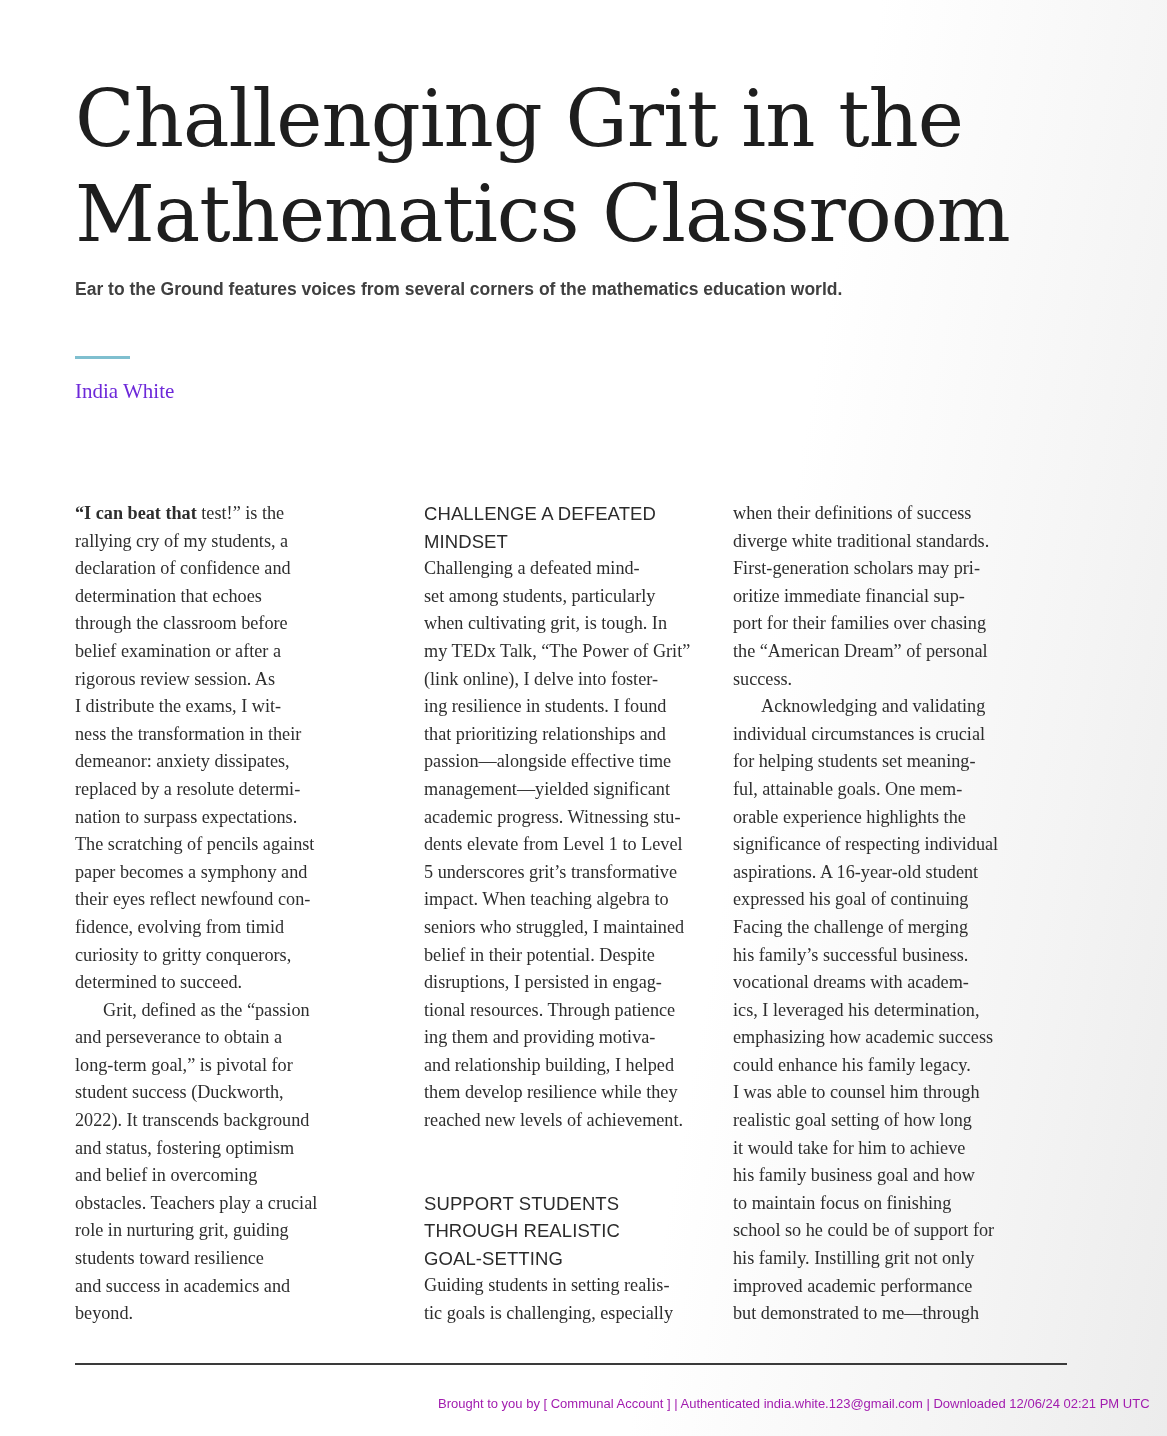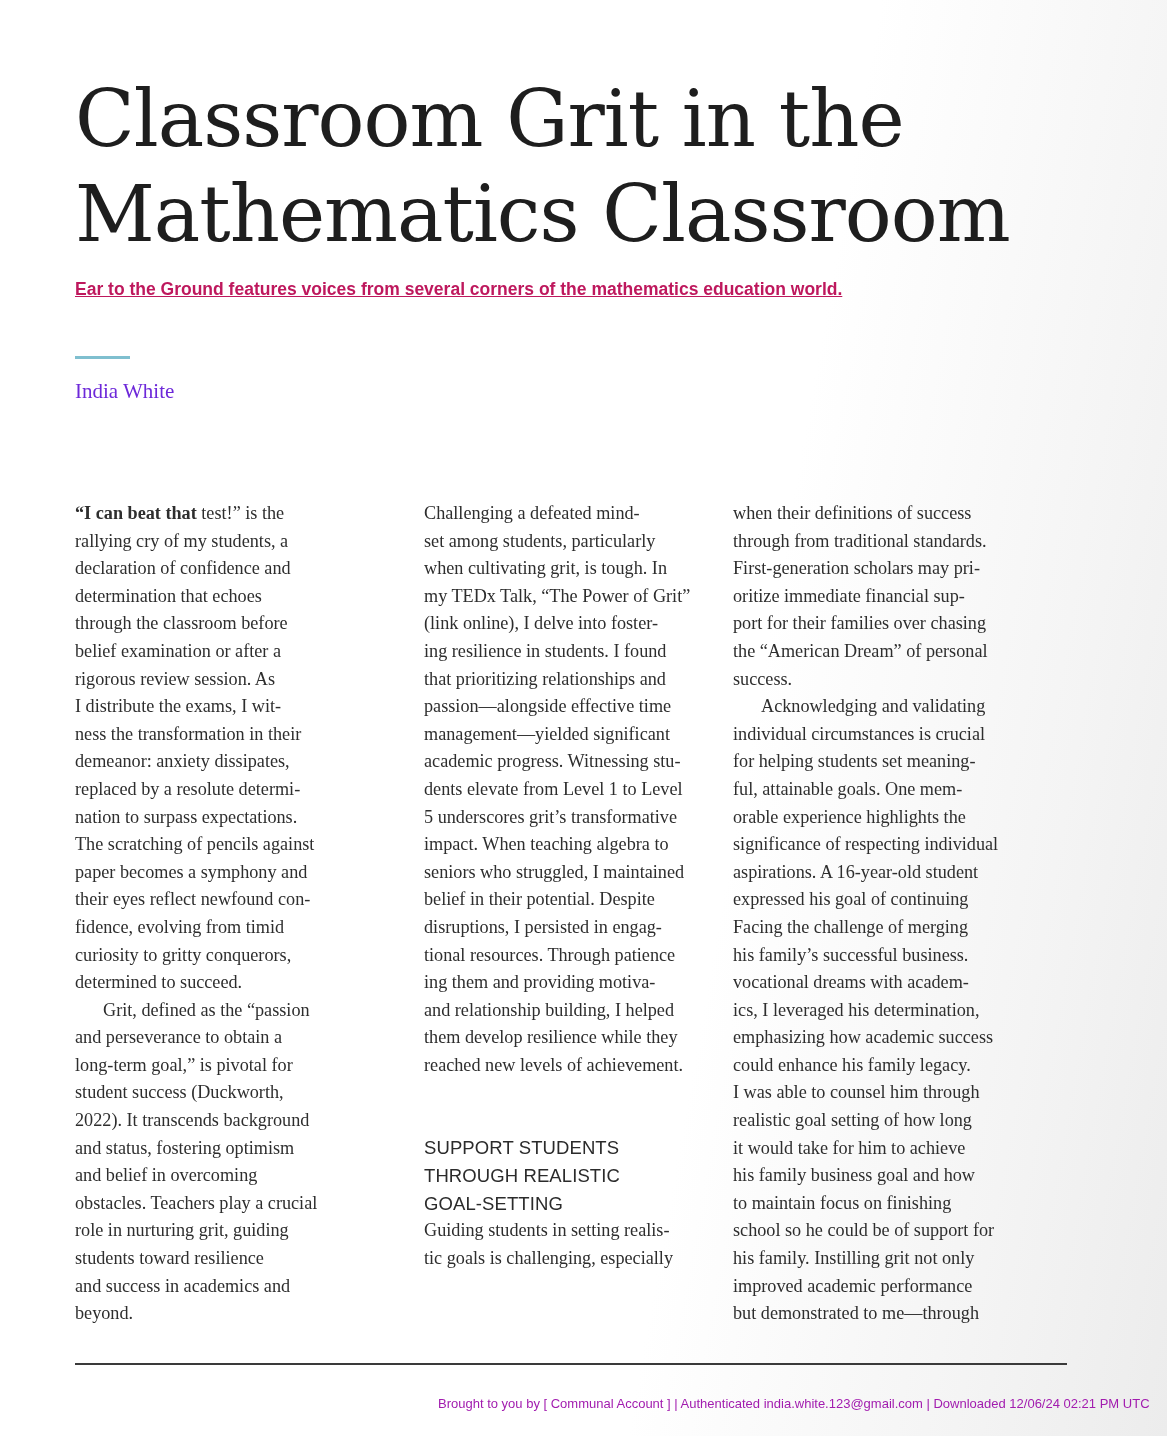--- a/index.html
+++ b/index.html
@@ -12,21 +12,21 @@
   .title {
     position: absolute; left: 75px; top: 72px; width: 1060px;
     font-family: "DejaVu Serif", "Liberation Serif", serif;
     font-size: 78px; line-height: 95px; color: #1e1e1e; letter-spacing: -1px;
     margin: 0; font-weight: normal;
   }
   .title span { display: block; }
   .dek {
     position: absolute; left: 75px; top: 279px;
     font-family: "Liberation Sans", sans-serif; font-weight: bold;
-    font-size: 17.5px; color: #be185d; margin: 0; text-decoration: underline;
+    font-size: 17.5px; color: #404040; margin: 0;
   }
   .byline-rule {
     position: absolute; left: 75px; top: 356px; width: 55px; height: 3px; background: #7fbfcf;
   }
   .byline {
     position: absolute; left: 75px; top: 379px;
     font-family: "Liberation Serif", serif; font-size: 21px; color: #6d28d9;
   }
   .col {
     position: absolute; top: 500px;
@@ -60,21 +60,21 @@
   .footer .issue { position: absolute; right: 0; top: 3px; font-size: 11px; }
   .watermark {
     position: absolute; left: 438px; top: 1396px;
     font-family: Liberation Sans, sans-serif; font-size: 13px; color: #a21caf; white-space: nowrap;
   }
 </style>
 </head>
 <body>
 
 <h1 class="title">
-  <span>Classroom Grit in the</span>
+  <span>Challenging Grit in the</span>
   <span>Mathematics Classroom</span>
 </h1>
 
 <p class="dek">Ear to the Ground features voices from several corners of the mathematics education world.</p>
 
 <div class="byline-rule"></div>
 <div class="byline">India White</div>
 
 <div class="col col1">
   <p>
@@ -107,20 +107,24 @@
     <span class="line">and belief in overcoming</span>
     <span class="line">obstacles. Teachers play a crucial</span>
     <span class="line">role in nurturing grit, guiding</span>
     <span class="line">students toward resilience</span>
     <span class="line">and success in academics and</span>
     <span class="line">beyond.</span>
   </p>
 </div>
 
 <div class="col col2">
+  <h2 class="heading">
+    <span class="line">CHALLENGE A DEFEATED</span>
+    <span class="line">MINDSET</span>
+  </h2>
   <p>
     <span class="line">Challenging a defeated mind-</span>
     <span class="line">set among students, particularly</span>
     <span class="line">when cultivating grit, is tough. In</span>
     <span class="line">my TEDx Talk, “The Power of Grit”</span>
     <span class="line">(link online), I delve into foster-</span>
     <span class="line">ing resilience in students. I found</span>
     <span class="line">that prioritizing relationships and</span>
     <span class="line">passion—alongside effective time</span>
     <span class="line">management—yielded significant</span>
@@ -145,21 +149,21 @@
   </h2>
   <p>
     <span class="line">Guiding students in setting realis-</span>
     <span class="line">tic goals is challenging, especially</span>
   </p>
 </div>
 
 <div class="col col3">
   <p>
     <span class="line">when their definitions of success</span>
-    <span class="line">through from traditional standards.</span>
+    <span class="line">diverge white traditional standards.</span>
     <span class="line">First-generation scholars may pri-</span>
     <span class="line">oritize immediate financial sup-</span>
     <span class="line">port for their families over chasing</span>
     <span class="line">the “American Dream” of personal</span>
     <span class="line">success.</span>
   </p>
   <p>
     <span class="line indent">Acknowledging and validating</span>
     <span class="line">individual circumstances is crucial</span>
     <span class="line">for helping students set meaning-</span>

